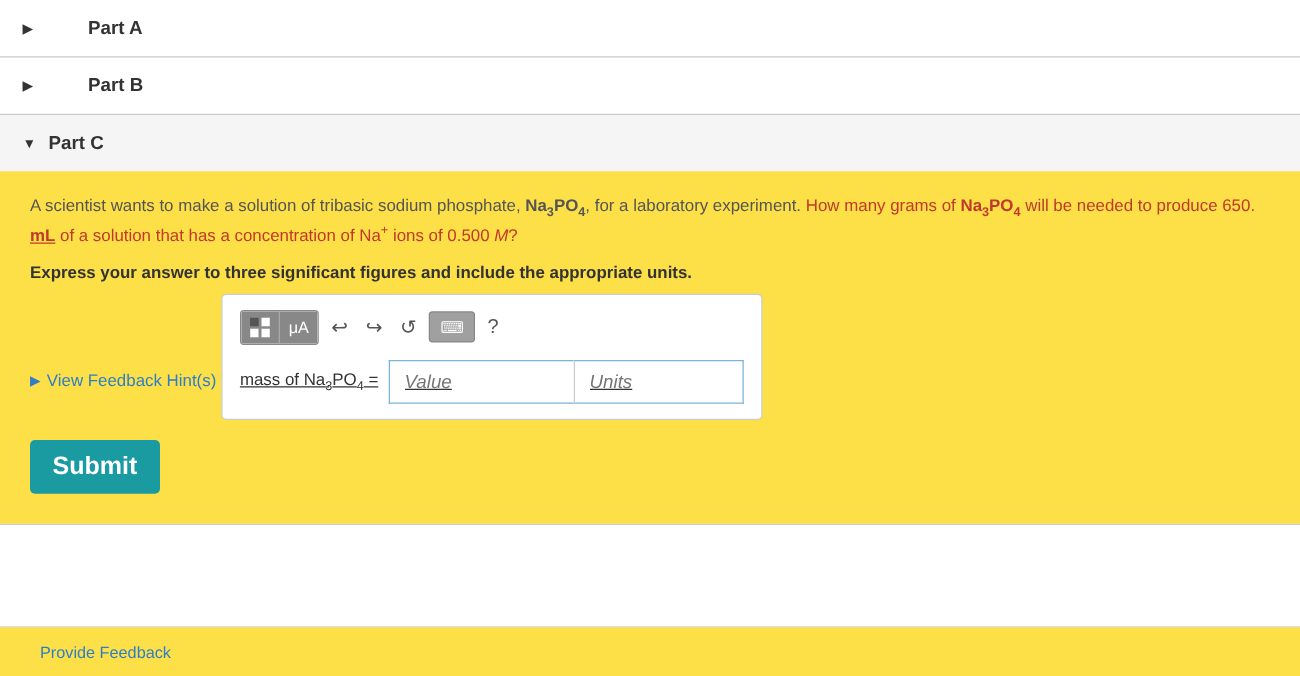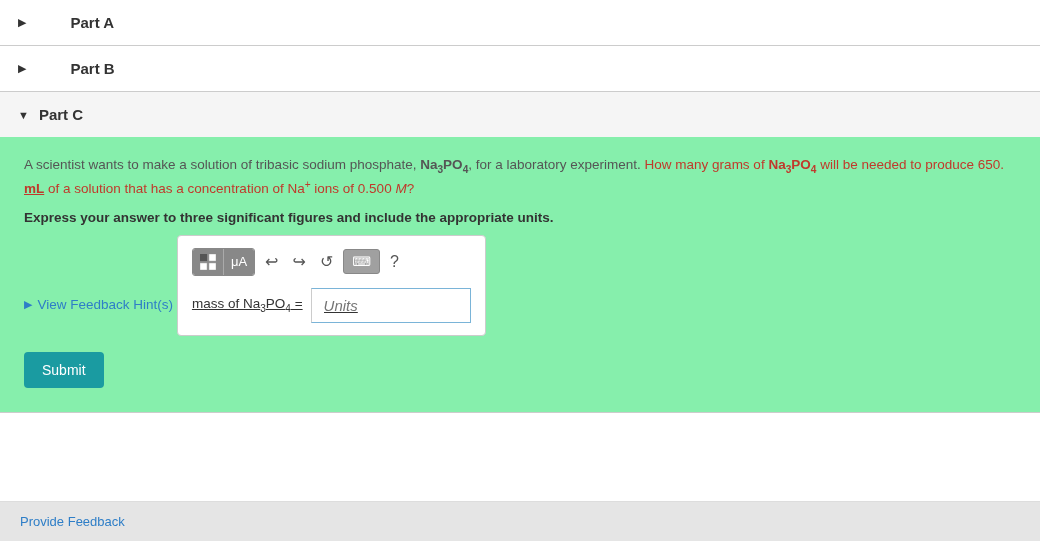--- a/index.html
+++ b/index.html
@@ -55,21 +55,21 @@
       color: #333;
     }
 
     .part-c-header .part-label {
       font-weight: bold;
       font-size: 15px;
       color: #333;
     }
 
     .part-c-content {
-      background: #86efac;
+      background: #fde047;
       padding: 18px 24px 24px 24px;
     }
 
     .question-text {
       font-size: 13.5px;
       color: #555;
       line-height: 1.5;
       margin-bottom: 10px;
     }
 
@@ -186,46 +186,46 @@
       background: #fff;
     }
 
     .units-input {
       border: 1px solid #7ab4d8;
       border-left: 1px solid #ccc;
       padding: 8px 12px;
       font-size: 15px;
       color: #aaa;
       font-style: italic;
-      width: 160px;
+      width: 136px;
       outline: none;
       background: #fff;
     }
 
     .submit-btn {
       background: #1a9ba1;
       color: #fff;
       border: none;
       border-radius: 4px;
       padding: 10px 18px;
-      font-size: 14px;
-      font-weight: normal;
+      font-size: 20px;
+      font-weight: bold;
       cursor: pointer;
     }
 
     .footer {
       position: absolute;
       bottom: 0;
       left: 0;
       right: 0;
-      padding: 12px 20px;
+      padding: 12px 32px;
       display: flex;
       justify-content: space-between;
       border-top: 1px solid #ddd;
-      background: #e5e5e5;
+      background: #fde047;
     }
 
     .feedback-link {
       color: #2e7ec7;
       font-size: 13px;
       text-decoration: none;
     }
 
     .next-btn {
       background: #f5f5f5;
@@ -311,20 +311,21 @@
         <button class="toolbar-icon-btn" title="Help">
           <span>?</span>
         </button>
       </div>
 
       
       <div class="input-row">
         <span class="mass-label">
           mass of Na<sub>3</sub>PO<sub>4</sub> =
         </span>
+        <input type="text" class="value-input" placeholder="Value" style="">
         <input type="text" class="units-input" placeholder="Units" style="">
       </div>
     </div>
 
     <br>
     
     <button class="submit-btn">Submit</button>
   </div>
 </div>
 

